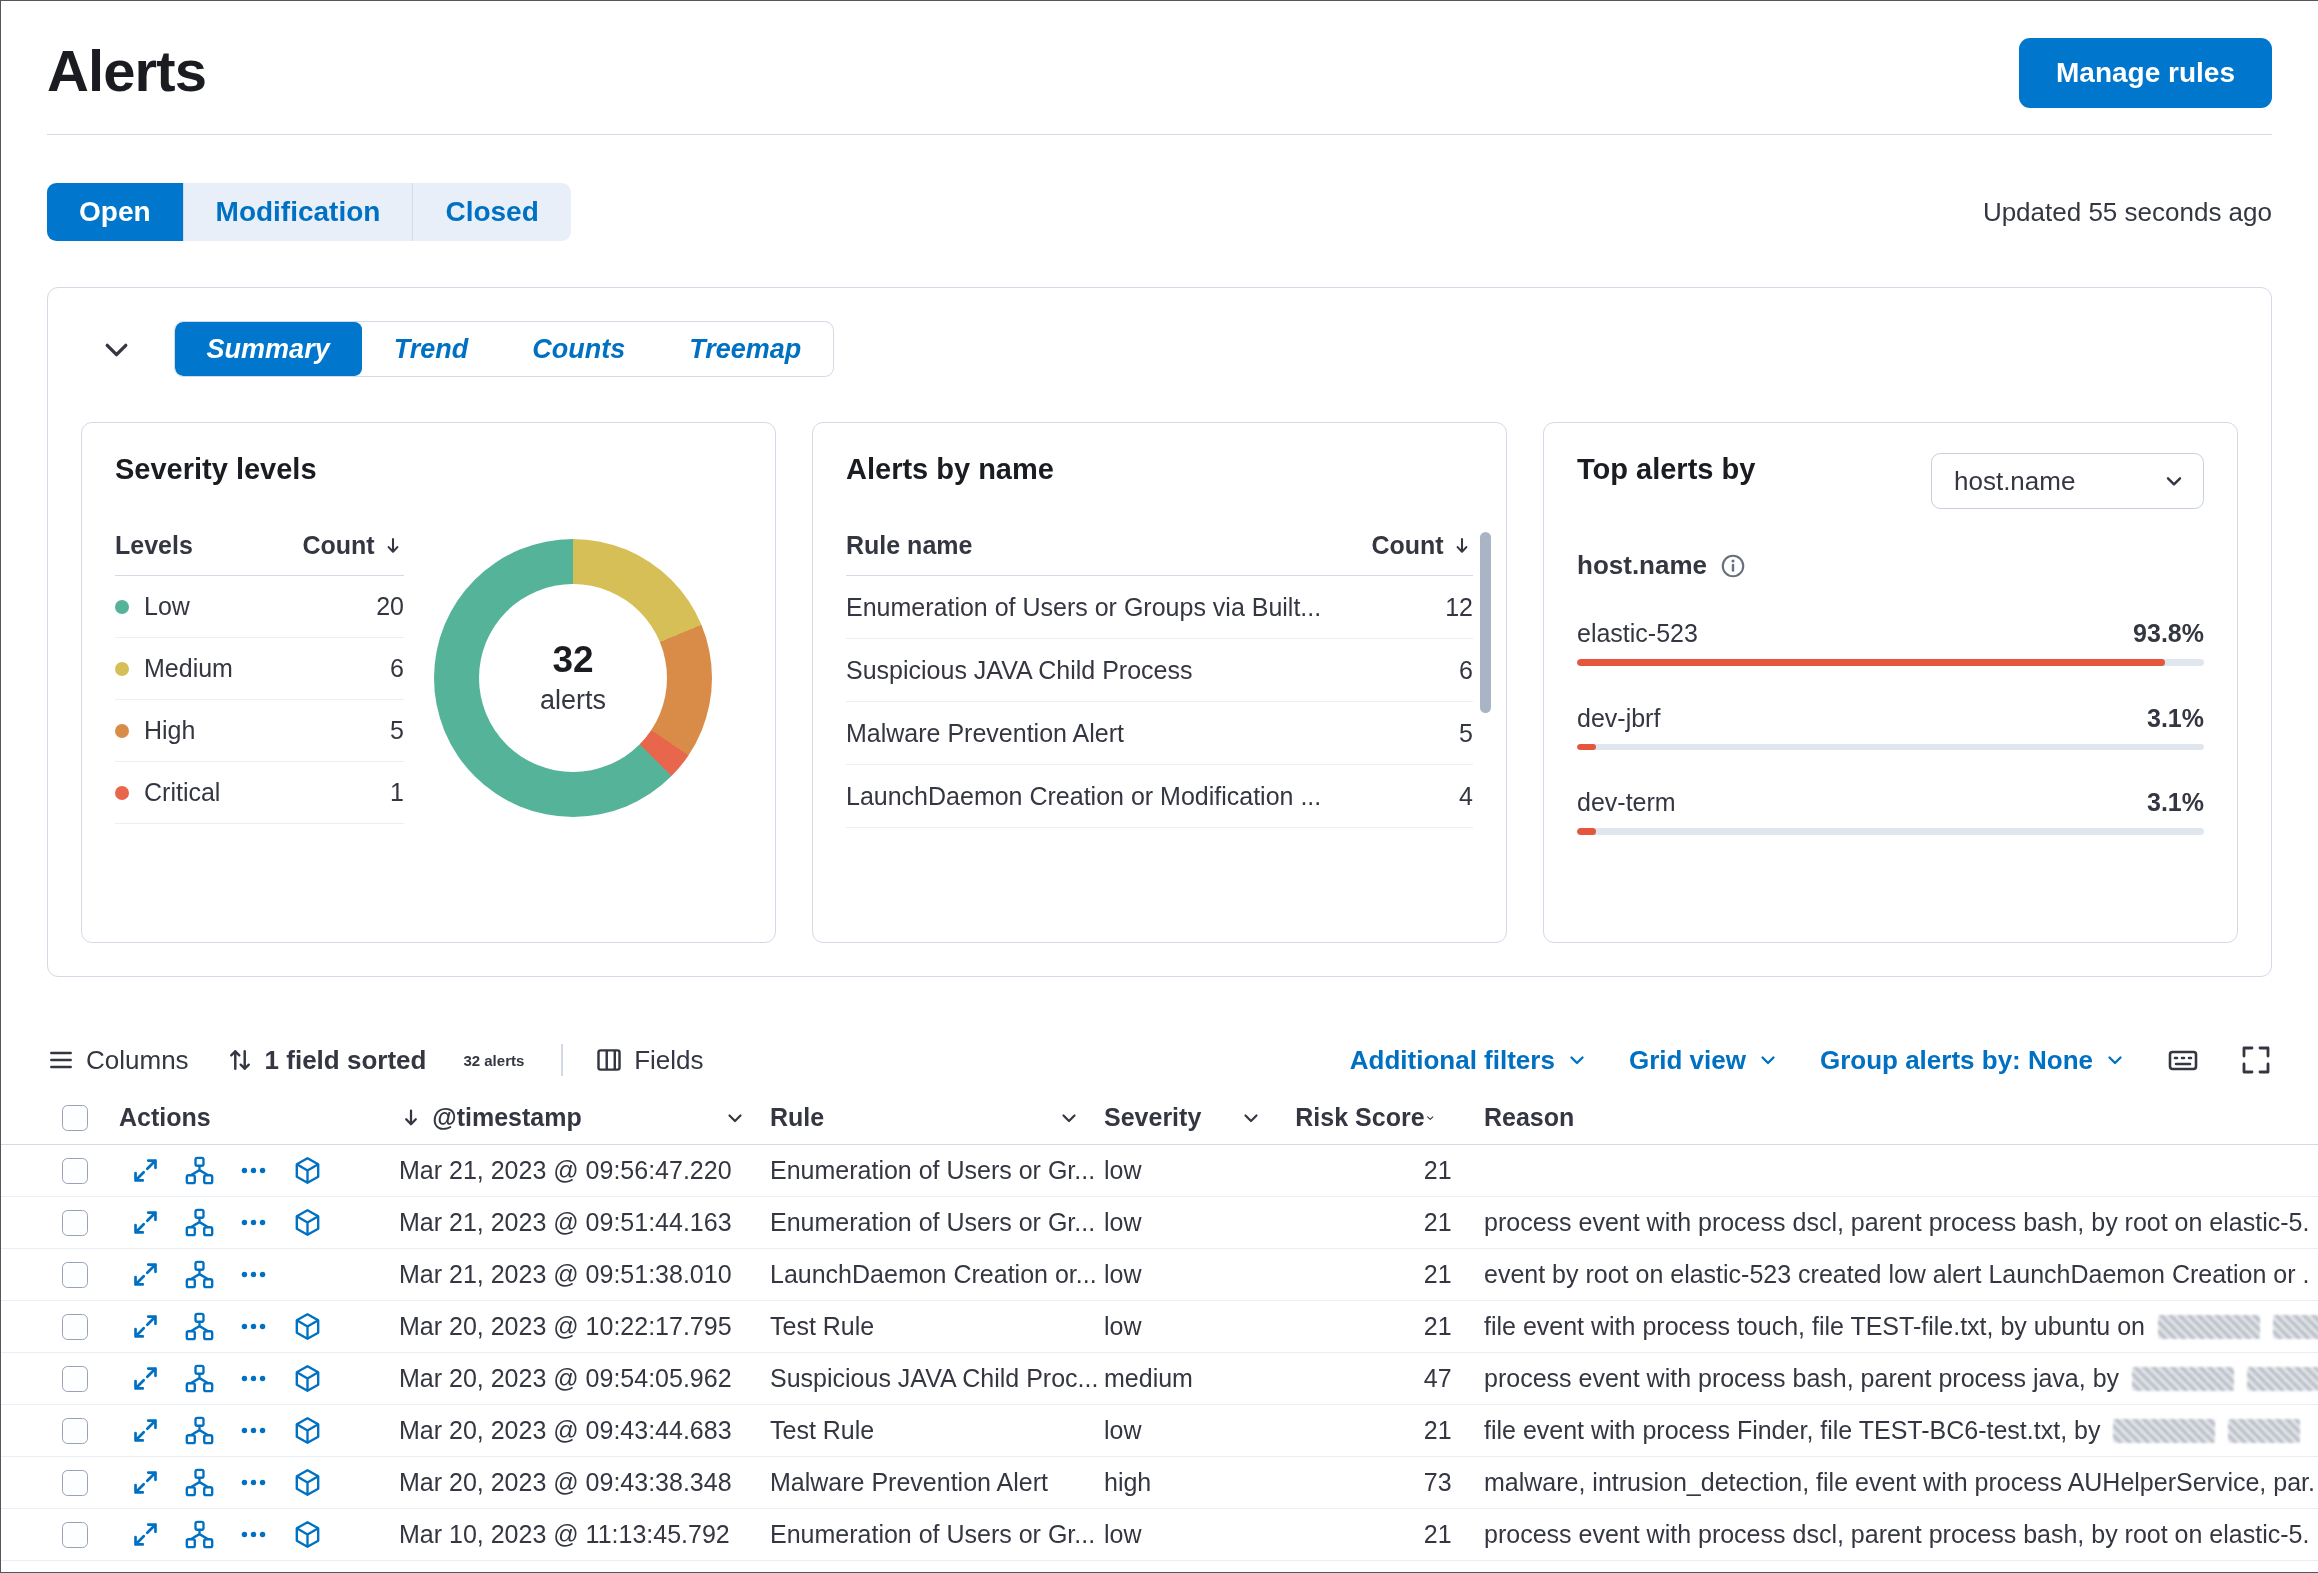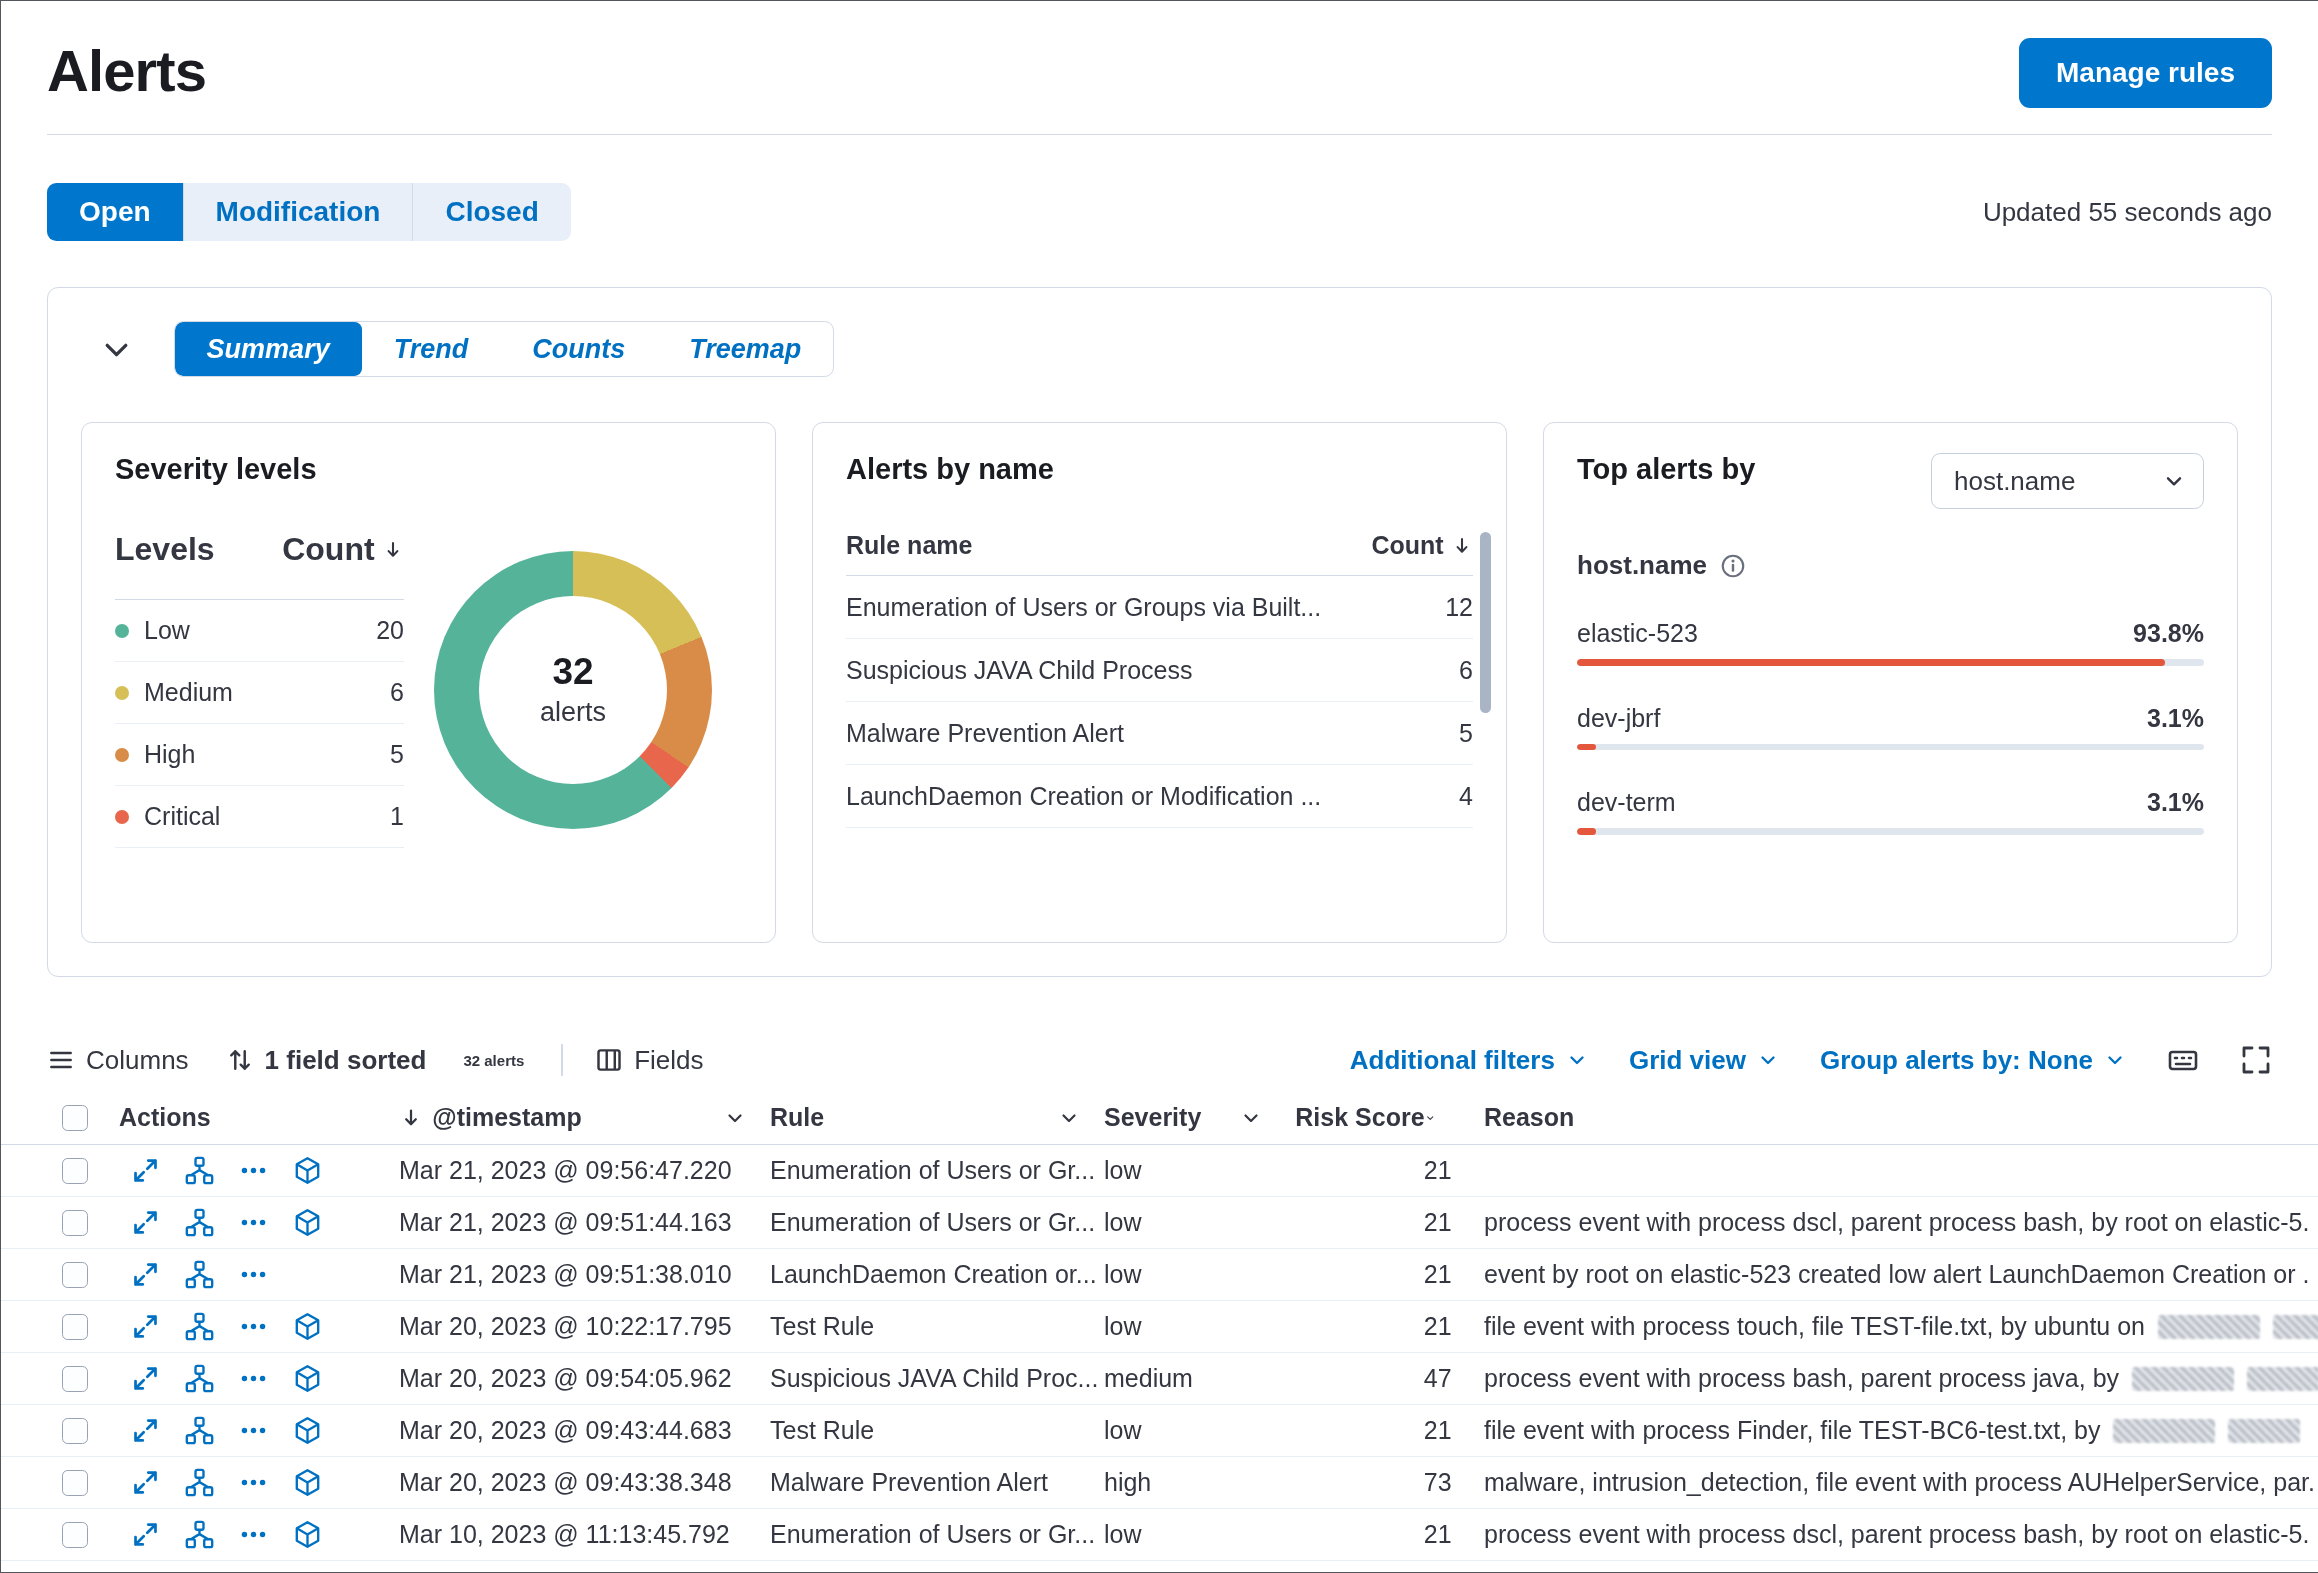--- a/index.html
+++ b/index.html
@@ -39,21 +39,21 @@
   .viz-tab { display:flex; align-items:center; height:54px; padding:0 32px; font-size:27px; font-weight:600; color:#0071c2; cursor:pointer;font-style:italic; }
   .viz-tab.active { background:#0077cc; color:#fff; border-radius:7.4px; }
 
   .cards { display:flex; gap:36px; margin-top:45px; }
   .card { flex:1; border:1.9px solid #d3dae6; border-radius:11px; padding:30px 33px; min-height:521px; position:relative; background:#fff; }
   .card-title { font-size:29px; font-weight:700; color:#1a1c21; }
 
   
   .sev-body { display:flex; align-items:center; margin-top:45px; }
   .sev-table { width:289px; }
-  .sev-head { display:flex; justify-content:space-between; align-items:center; font-size:32px; font-weight:700; padding-bottom:31px; border-bottom:1.9px solid #d3dae6; }
+  .sev-head { display:flex; justify-content:space-between; align-items:center; font-size:25px; font-weight:700; padding-bottom:15px; border-bottom:1.9px solid #d3dae6; }
   .sev-head-count { display:flex; align-items:center; gap:7.4px; }
   .sev-row { display:flex; align-items:center; height:62px; border-bottom:1.9px solid #eaeef5; font-size:25px; cursor:pointer; }
   .dot { width:14px; height:14px; border-radius:50%; margin-right:15px; flex:none; }
   .sev-count { margin-left:auto; }
   .donut-wrap { flex:1; display:flex; justify-content:center; align-items:center; }
   .donut { width:278px; height:278px; border-radius:50%; position:relative; }
   .donut-hole { position:absolute; inset:45px; background:#fff; border-radius:50%; display:flex; flex-direction:column; justify-content:center; align-items:center; }
   .donut-total { font-size:37px; font-weight:700; color:#1a1c21; }
   .donut-label { font-size:27px; color:#343741; margin-top:3.7px; }
 

